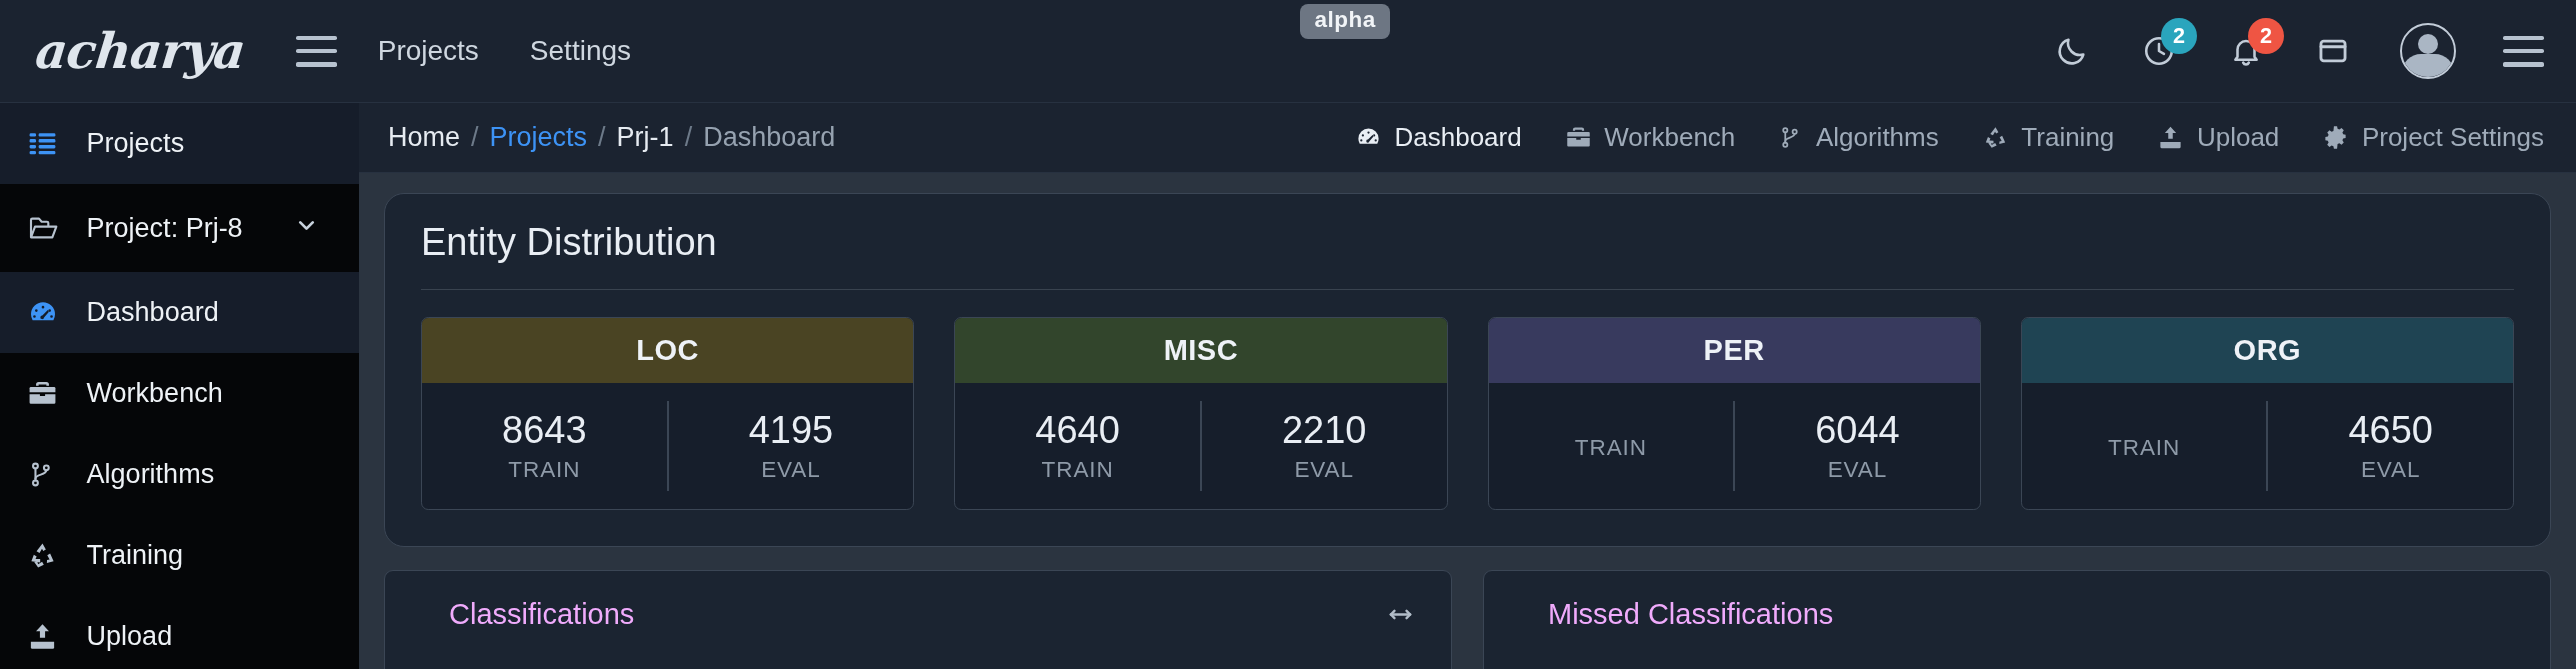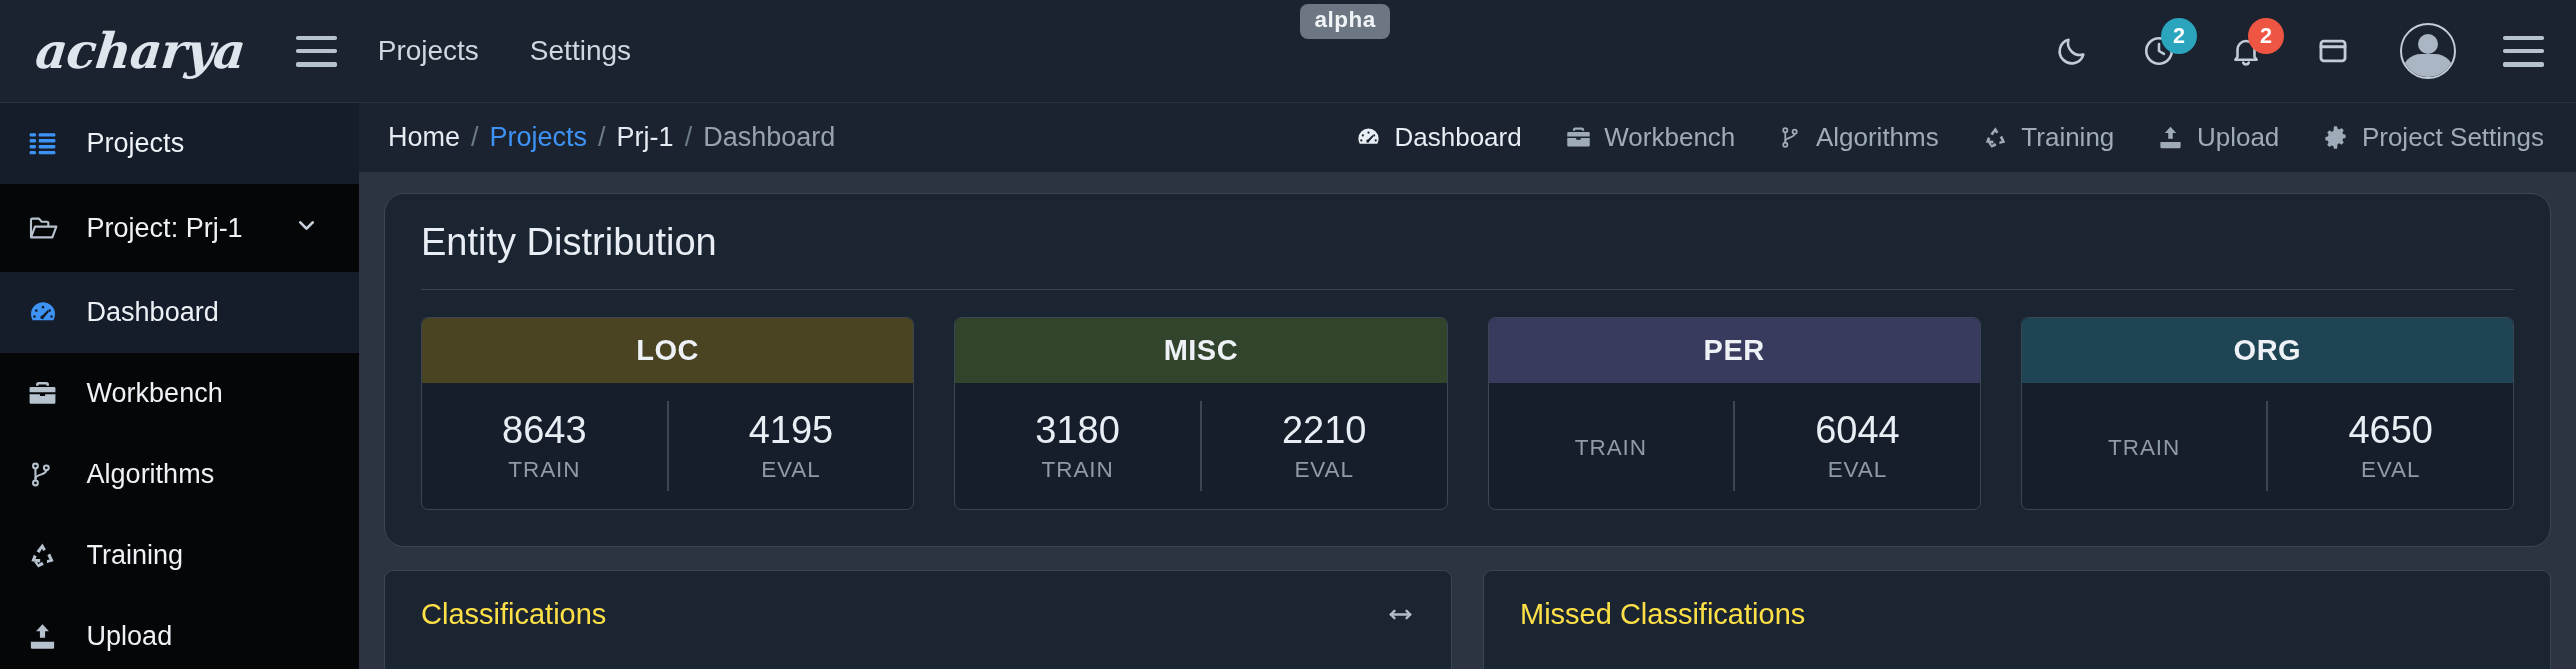--- a/index.html
+++ b/index.html
@@ -138,21 +138,21 @@
   .bottom-row { display: flex; gap: 31px; margin-top: 23.5px; }
   .panel {
     flex: 1 1 0; min-width: 0;
     background: #1b2431;
     border: 0.9px solid #3b4655;
     border-radius: 9px;
     padding: 27px 36px;
     height: 162px;
   }
   .panel-head { display: flex; align-items: center; }
-  .panel-title { font-size: 29px; color: #fde047; font-weight: normal; }
+  .panel-title { font-size: 29px; color: #f0abfc; font-weight: normal; margin-left: 28px; }
   .panel-tool { margin-left: auto; color: #b2bdc9; cursor: pointer; display: flex; }
 </style>
 </head>
 <body>
 
 <div class="app">
 
   <div class="topbar">
     <div class="logo">acharya</div>
 
@@ -235,21 +235,21 @@
         <span>Projects</span>
       </div>
 
       <div class="side-item project-row">
         <span class="sicon">
           <svg width="32" height="32" viewBox="0 0 24 24" fill="none" stroke="#b7c2cf" stroke-width="1.6" stroke-linejoin="round">
             <path d="M3 19V6a1 1 0 0 1 1-1h5l2 2.3h4a1 1 0 0 1 1 1V11"></path>
             <path d="M3 19l3-8h16l-3 8H3z"></path>
           </svg>
         </span>
-        <span>Project: Prj-1</span>
+        <span>Project: Prj-8</span>
         <span class="side-chevron">
           <svg width="25" height="25" viewBox="0 0 24 24" fill="none" stroke="currentColor" stroke-width="2.6" stroke-linecap="round" stroke-linejoin="round">
               <path d="M6 9l6 6 6-6"></path>
             </svg>
         </span>
       </div>
 
       <div class="side-item active">
         <span class="sicon">
           <svg width="32" height="32" viewBox="0 0 24 24" fill="#3d93f5">
@@ -409,21 +409,21 @@
                   <div class="num">4195</div>
                   <div class="lbl">EVAL</div>
                 </div>
               </div>
             </div>
 
             <div class="entity">
               <div class="entity-head" style="background: rgb(50, 69, 44);">MISC</div>
               <div class="entity-body">
                 <div class="entity-col">
-                  <div class="num">3180</div>
+                  <div class="num">4640</div>
                   <div class="lbl">TRAIN</div>
                 </div>
                 <div class="entity-div"></div>
                 <div class="entity-col">
                   <div class="num">2210</div>
                   <div class="lbl">EVAL</div>
                 </div>
               </div>
             </div>
 

